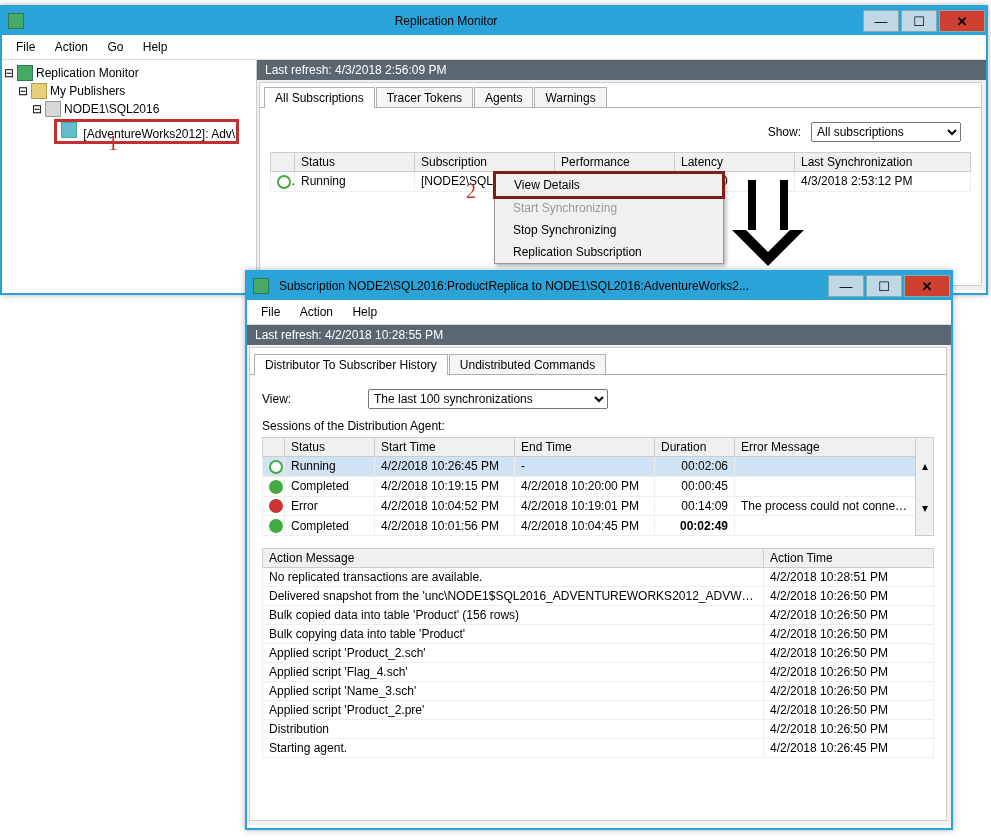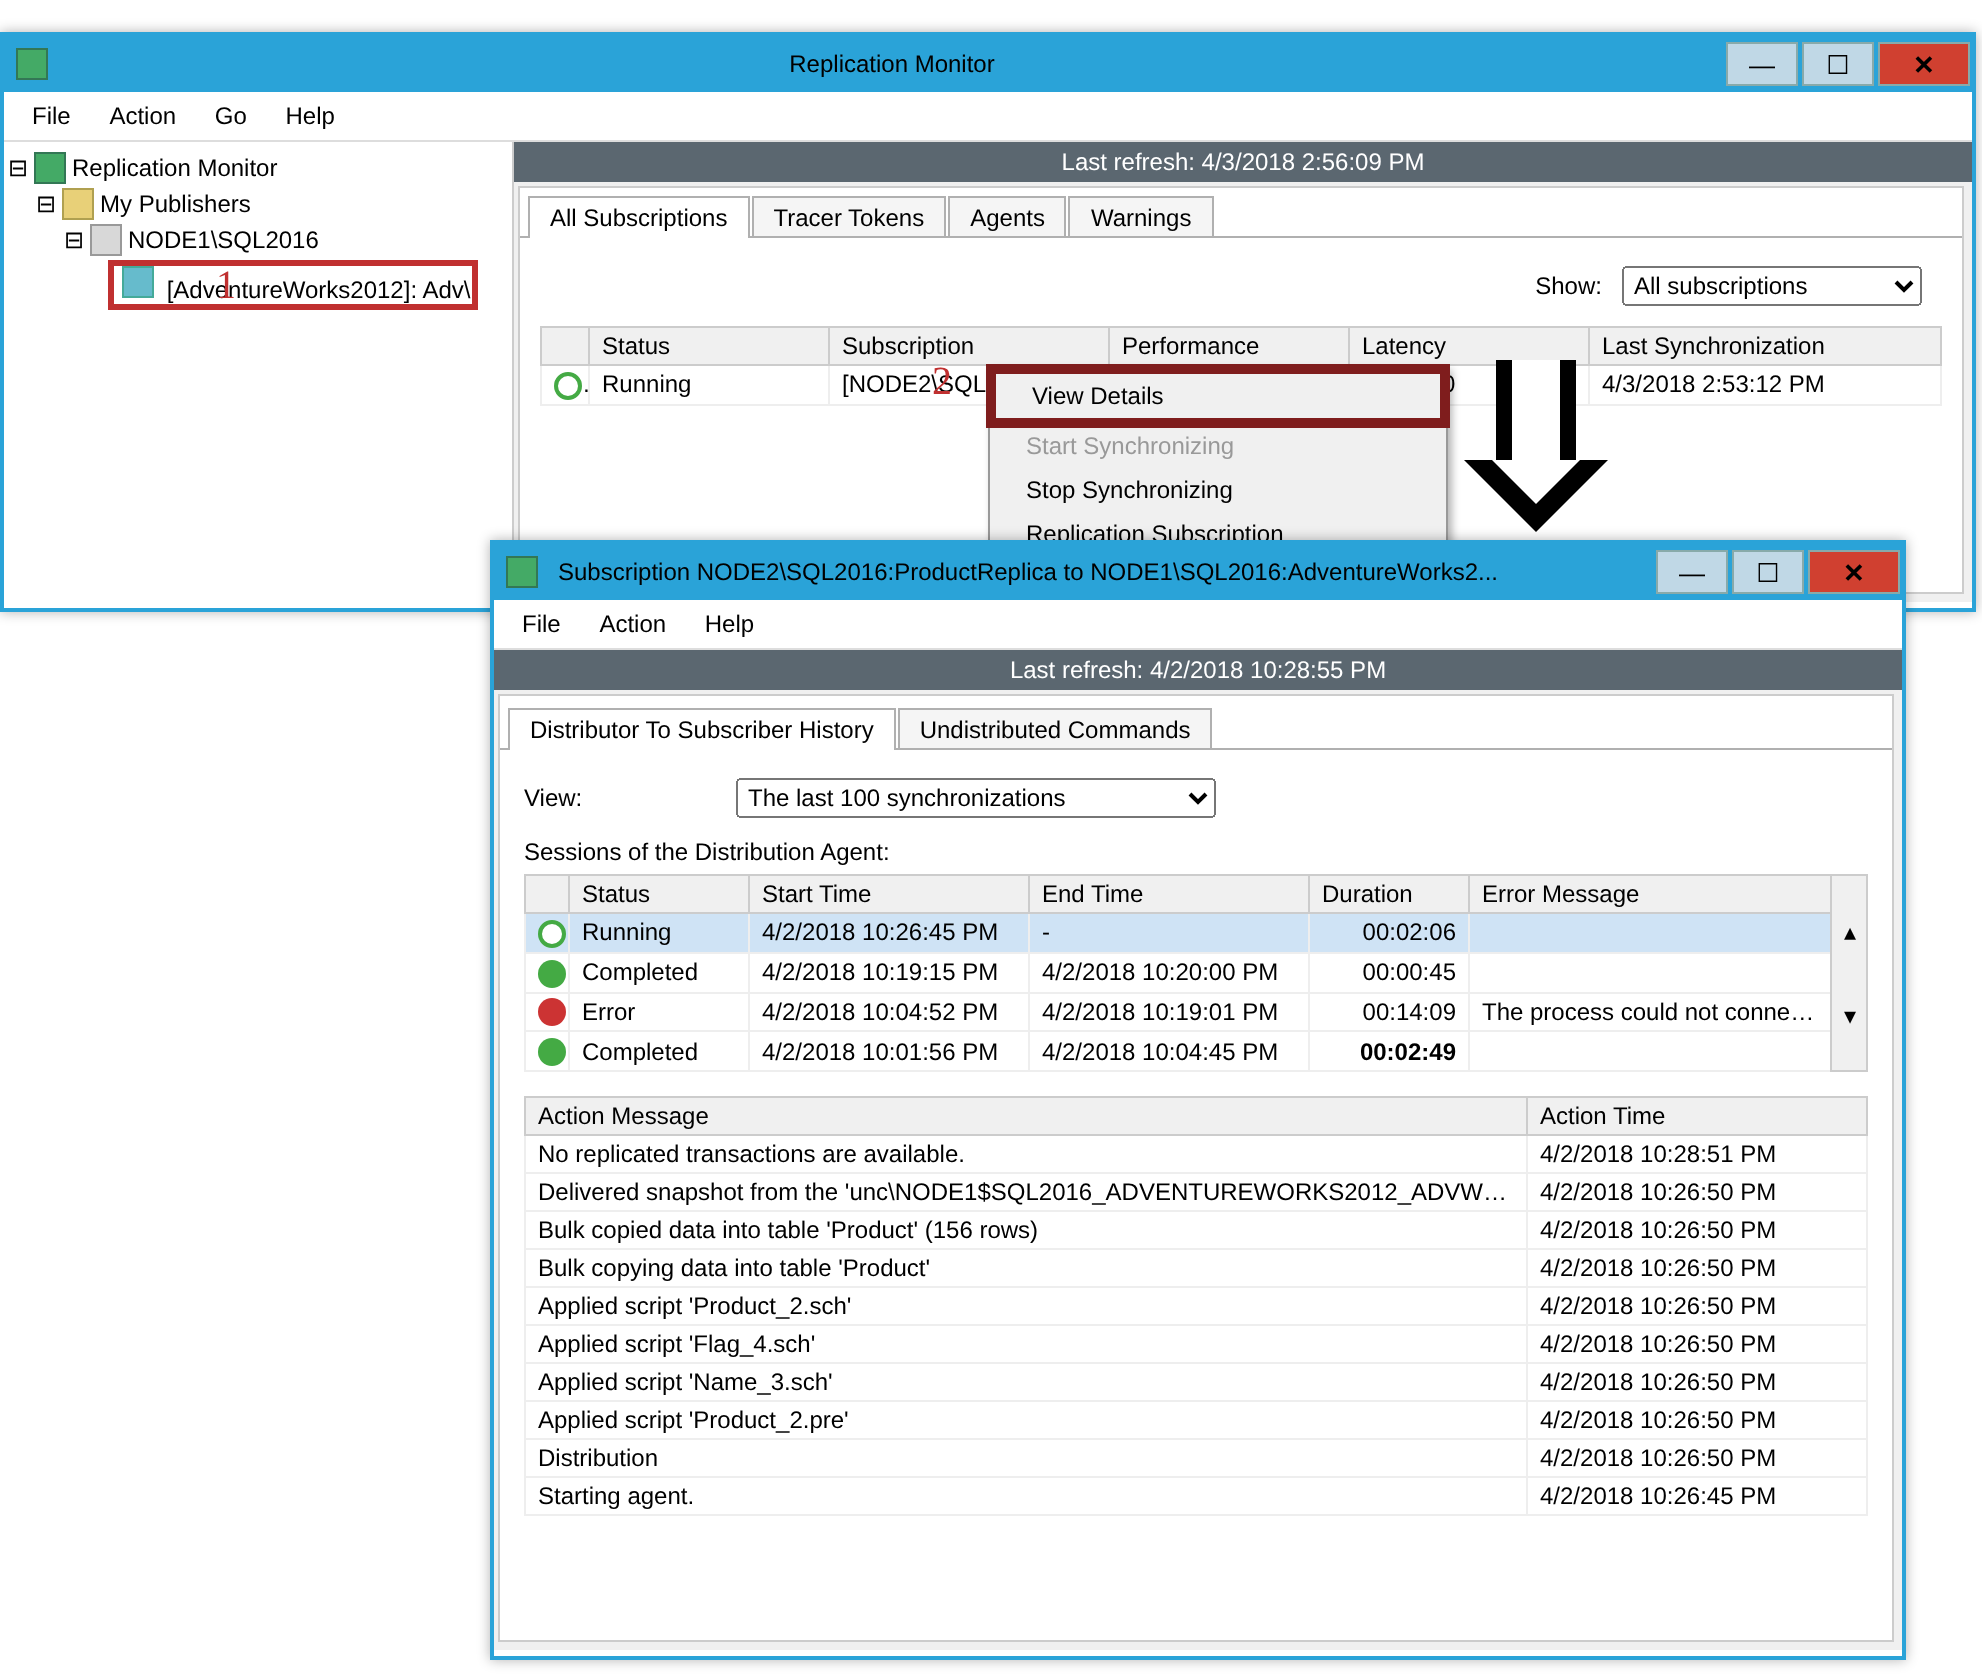--- a/index.html
+++ b/index.html
@@ -18,55 +18,55 @@
   .tree-pane { width: 255px; border-right: 1px solid #ccc; background: #fff; padding: 4px 2px; }
   .tree-row { white-space: nowrap; padding: 1px 0; display: flex; align-items: center; }
   .tree-toggle { width: 10px; display: inline-block; text-align: center; }
   .tree-icon { width: 16px; height: 16px; display: inline-block; margin: 0 3px; }
   .tree-icon.monitor { background: #4a6; border: 1px solid #375; }
   .tree-icon.folder { background: #e8d078; border: 1px solid #b0a050; }
   .tree-icon.server { background: #d8d8d8; border: 1px solid #999; }
   .tree-icon.pub { background: #6bc; border: 1px solid #4a9; }
   .tree-hl { border: 3px solid #c03030; padding: 0 1px; margin-left: -2px; }
   .main-pane { flex: 1; background: #f0f0f0; position: relative; }
-  .status-strip { position: absolute; top: 0; right: 0; left: 0; background: #5b6770; color: #fff; padding: 3px 8px; text-align: center; }
+  .status-strip { position: absolute; top: 0; right: 0; left: 0; background: #5b6770; color: #fff; padding: 3px 8px; text-align: left; }
   .inner-panel { position: absolute; top: 22px; left: 2px; right: 4px; bottom: 4px; background: #fff; border: 1px solid #ccc; }
   .tab-strip { display: flex; padding-left: 4px; margin-top: 4px; }
   .tab { padding: 3px 10px; border: 1px solid #b0b0b0; border-bottom: none; background: #f5f5f5; margin-right: 1px; }
   .tab.active { background: #fff; position: relative; z-index: 2; }
   .tab-body { border-top: 1px solid #b0b0b0; margin-top: -1px; padding: 10px; position: relative; }
   .show-row { text-align: right; padding: 4px 10px 10px; }
   select { font-size: 12px; padding: 1px; }
   table.grid { border-collapse: collapse; width: 100%; table-layout: fixed; }
   table.grid th { background: #f0f0f0; border: 1px solid #ccc; text-align: left; padding: 2px 6px; font-weight: normal; }
   table.grid td { border: 1px solid #eee; padding: 2px 6px; white-space: nowrap; overflow: hidden; text-overflow: ellipsis; }
   .icon-cell { width: 22px; text-align: center; }
   .status-icon { width: 14px; height: 14px; border-radius: 50%; display: inline-block; vertical-align: middle; }
   .status-icon.run { background: #fff; border: 2px solid #4a4; }
   .status-icon.ok  { background: #4a4; }
   .status-icon.err { background: #c33; }
   .ctx-menu { position: absolute; background: #f0f0f0; border: 1px solid #999; box-shadow: 2px 2px 4px rgba(0,0,0,0.3); width: 230px; }
   .ctx-item { padding: 4px 18px; }
   .ctx-item.disabled { color: #999; }
-  .ctx-hl { border: 5px solid #7f1d1d; margin: -2px; }
+  .ctx-hl { border: 3px solid #7f1d1d; margin: -2px; }
   .annot { position: absolute; color: #c03030; font-size: 20px; font-weight: normal; font-family: "Times New Roman", serif; }
   .arrow-down { position: absolute; }
   .arrow-body { width: 40px; height: 50px; border-left: 8px solid #000; border-right: 8px solid #000; background: #fff; }
   .arrow-head { width: 0; height: 0; border-left: 36px solid transparent; border-right: 36px solid transparent; border-top: 36px solid #000; margin-left: -16px; position: relative; }
   .arrow-head::after { content:""; position:absolute; top:-36px; left:-22px; width:0; height:0; border-left:22px solid transparent; border-right:22px solid transparent; border-top:22px solid #fff; }
   .sessions tr.selected td { background: #cfe3f5; }
   .sessions th, .sessions td { border: 1px solid #ccc; padding: 2px 6px; font-weight: normal; text-align: left; }
   .label-txt { display: inline-block; }
   .scroll-col { width: 18px; background: #f0f0f0; }
   .field-row { display:flex; align-items:center; gap:6px; margin:8px 0 10px; }
 </style>
 </head>
 <body>
 
-<div class="window" style="left:0; top:16px; width:988px; height:290px;">
+<div class="window" style="left:0; top:5px; width:988px; height:290px;">
   <div class="titlebar">
     <span class="title-icon"></span>
     <span class="title-text">Replication Monitor</span>
     <div class="win-buttons">
       <div class="win-btn">—</div>
       <div class="win-btn">☐</div>
       <div class="win-btn close">✕</div>
     </div>
   </div>
   <div class="menubar">

